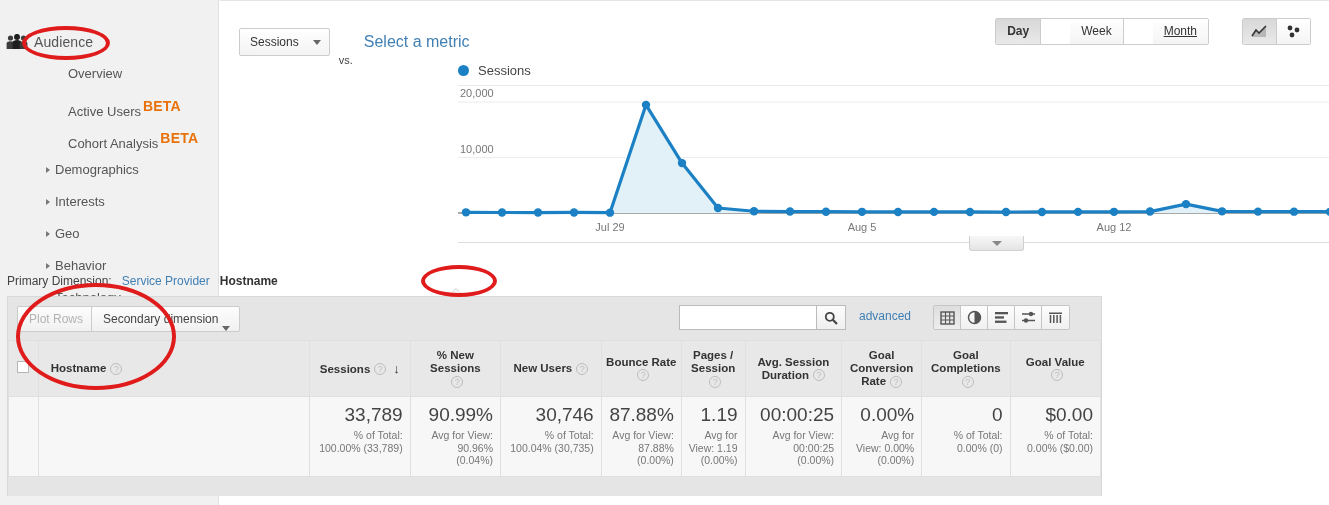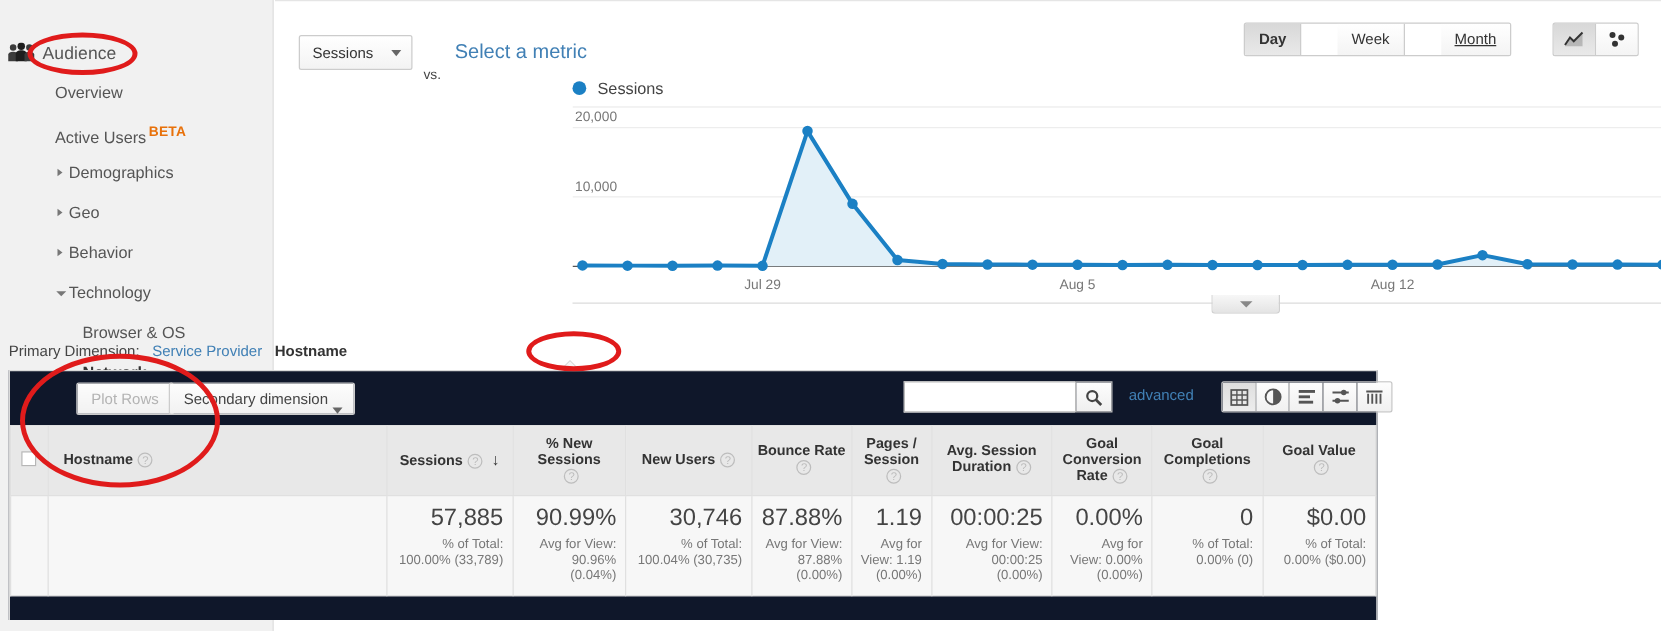--- a/index.html
+++ b/index.html
@@ -27,21 +27,21 @@
     height: 32px; padding-left: 4px;
     margin-top: 26px;
   }
   .nav-head-icon { width: 26px; display: flex; justify-content: center; }
   .nav-head-label {
     font-size: 14px; color: #555; padding-left: 4px; letter-spacing: .1px;
   }
   .nav-item {
     position: relative;
     height: 32px; line-height: 32px;
-    padding-left: 44px;
+    padding-left: 68px;
     font-size: 13px;
     color: #555;
     white-space: nowrap;
   }
   .nav-item.arrowed { padding-left: 38px; }
   .nav-item .tri {
     position: absolute; left: 46px; top: 13px;
     width: 0; height: 0;
     border-left: 4px solid #777;
     border-top: 3.5px solid transparent;
@@ -51,21 +51,21 @@
     border-left: 4px solid transparent;
     border-right: 4px solid transparent;
     border-top: 4px solid #777;
     left: 45px; top: 15px;
   }
   .nav-item .txt { padding-left: 0; }
   .nav-item.arrowed .txt { padding-left: 17px; }
   .nav-item.sub { padding-left: 66px; font-size: 13px; }
   .nav-item.sub.active { font-weight: bold; color: #333; }
   .beta {
-    color: #e8710a; font-size: 11px; font-weight: bold;
+    color: #e8710a; font-size: 14px; font-weight: bold;
     vertical-align: super; margin-left: 2px; letter-spacing: .2px;
   }
 
   
   #main {
     position: absolute; left: 220px; top: 0;
     width: 1109px; height: 505px;
     background: #fff;
   }
   .topbar-rule {
@@ -174,24 +174,23 @@
     border-left: 8px solid transparent;
     border-right: 8px solid transparent;
     border-bottom: 8px solid #d4d4d4;
     z-index: 3;
   }
 
   
   #table-panel {
     position: absolute; left: 7px; top: 296px;
     width: 1095px; height: 200px;
-    background: #0f172a;
+    background: #e5e5e5;
     border: 1px solid #d9d9d9;
     border-bottom: 0;
-    padding-left: 44px;
   }
   .tbl-toolbar { position: relative; height: 43px; }
   .btn-plain {
     position: absolute; top: 9px;
     height: 26px; padding: 0 11px;
     line-height: 24px;
     border: 1px solid #ccc; border-radius: 2px;
     background: linear-gradient(#fdfdfd, #f1f1f1);
     font-size: 12px; cursor: pointer;
   }
@@ -319,26 +318,33 @@
   </div>
 
   <div class="nav-item">
     <span class="txt">Overview</span>
   </div>
 
   <div class="nav-item">
     <span class="txt">Active Users</span><span class="beta">BETA</span>
   </div>
 
+  <div class="nav-item">
+    <span class="txt">Cohort Analysis</span><span class="beta">BETA</span>
+  </div>
 
   <div class="nav-item arrowed">
     <span class="tri"></span>
     <span class="txt">Demographics</span>
   </div>
 
+  <div class="nav-item arrowed">
+    <span class="tri"></span>
+    <span class="txt">Interests</span>
+  </div>
 
   <div class="nav-item arrowed">
     <span class="tri"></span>
     <span class="txt">Geo</span>
   </div>
 
   <div class="nav-item arrowed">
     <span class="tri"></span>
     <span class="txt">Behavior</span>
   </div>
@@ -589,21 +595,21 @@
         <th class="col-th">
           <span>Goal Value</span><br><span class="qm">?</span>
         </th>
       </tr>
     </thead>
     <tbody>
       <tr>
         <td class="sum-blank"></td>
         <td class="sum-blank"></td>
         <td class="sum">
-          <div class="sum-big">57,885</div>
+          <div class="sum-big">33,789</div>
           <div class="sum-sub">% of Total:<br>100.00% (33,789)</div>
         </td>
         <td class="sum">
           <div class="sum-big">90.99%</div>
           <div class="sum-sub">Avg for View:<br>90.96%<br>(0.04%)</div>
         </td>
         <td class="sum">
           <div class="sum-big">30,746</div>
           <div class="sum-sub">% of Total:<br>100.04% (30,735)</div>
         </td>

